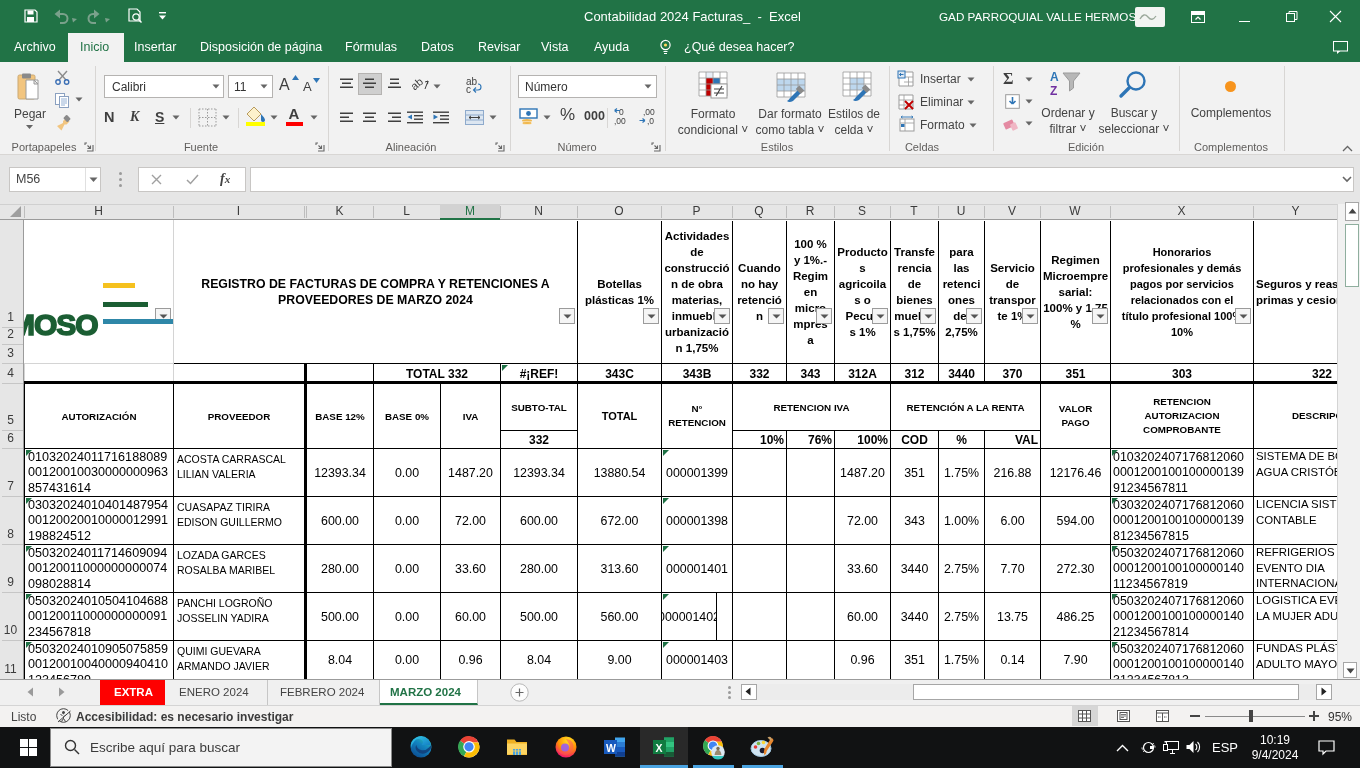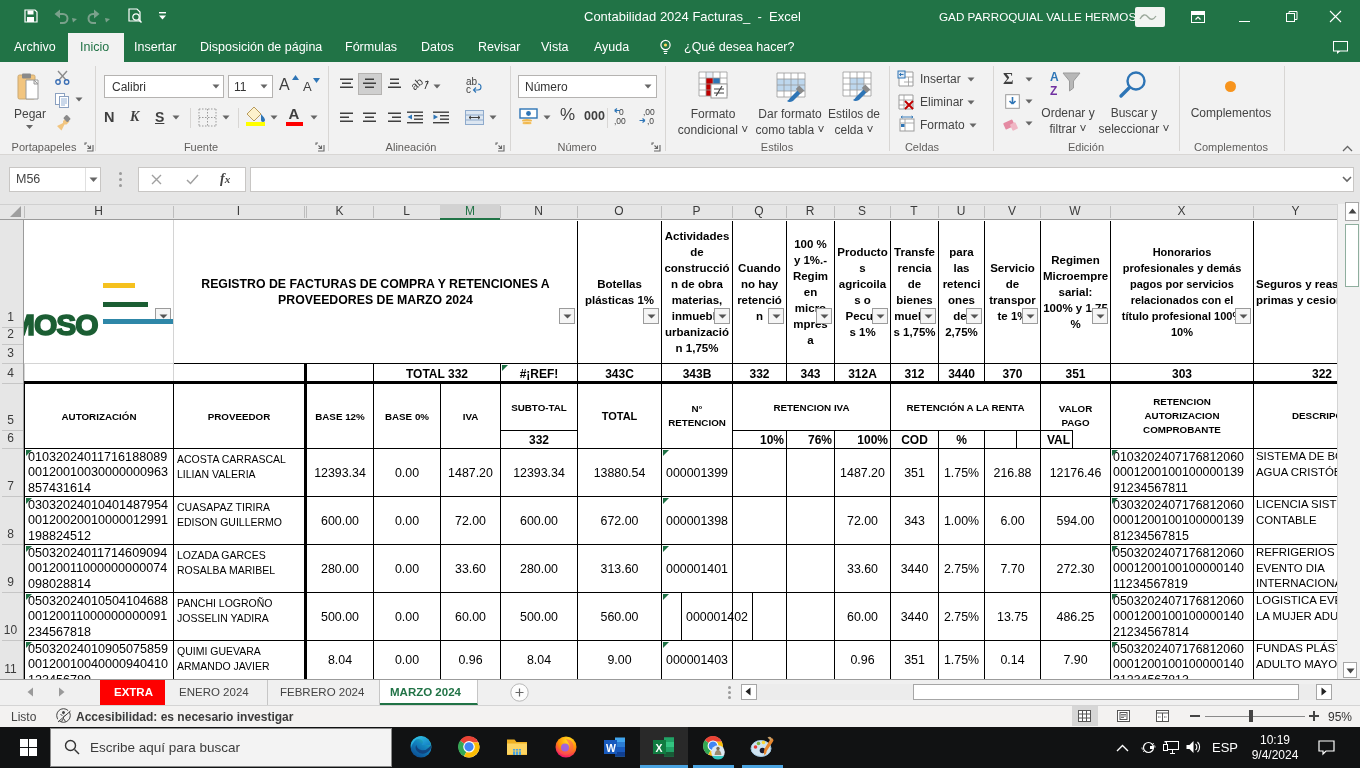--- a/index.html
+++ b/index.html
@@ -627,21 +627,21 @@
 <div style="left:500px;top:430px;width:78px;height:19px;border:1px solid #000;font-size:12px;font-weight:bold;text-align:center;display:flex;align-items:center;justify-content:center;padding:0 2px;overflow:hidden;">332</div>
 <div style="left:577px;top:383px;width:85px;height:66px;border:1px solid #000;font-size:11px;font-weight:bold;text-align:center;display:flex;align-items:center;justify-content:center;padding:0 18px;overflow:hidden;">TOTAL</div>
 <div style="left:661px;top:383px;width:72px;height:66px;border:1px solid #000;font-size:9.8px;font-weight:bold;line-height:14px;text-align:center;display:flex;align-items:center;justify-content:center;padding:0 2px;overflow:hidden;display:flex;align-items:center;justify-content:center">N°<br>RETENCION</div>
 <div style="left:732px;top:383px;width:159px;height:48px;border:1px solid #000;font-size:9.8px;font-weight:bold;text-align:center;display:flex;align-items:center;justify-content:center;padding:0 2px;overflow:hidden;">RETENCION IVA</div>
 <div style="left:732px;top:430px;width:55px;height:19px;border:1px solid #000;font-size:12px;font-weight:bold;text-align:right;display:flex;align-items:center;justify-content:flex-end;padding:0 2px;overflow:hidden;">10%</div>
 <div style="left:786px;top:430px;width:49px;height:19px;border:1px solid #000;font-size:12px;font-weight:bold;text-align:right;display:flex;align-items:center;justify-content:flex-end;padding:0 2px;overflow:hidden;">76%</div>
 <div style="left:834px;top:430px;width:57px;height:19px;border:1px solid #000;font-size:12px;font-weight:bold;text-align:right;display:flex;align-items:center;justify-content:flex-end;padding:0 2px;overflow:hidden;">100%</div>
 <div style="left:890px;top:383px;width:151px;height:48px;border:1px solid #000;font-size:9.8px;font-weight:bold;text-align:center;display:flex;align-items:center;justify-content:center;padding:0 2px;overflow:hidden;">RETENCIÓN A LA RENTA</div>
 <div style="left:890px;top:430px;width:49px;height:19px;border:1px solid #000;font-size:12px;font-weight:bold;text-align:center;display:flex;align-items:center;justify-content:center;padding:0 2px;overflow:hidden;">COD</div>
 <div style="left:938px;top:430px;width:47px;height:19px;border:1px solid #000;font-size:12px;font-weight:bold;text-align:center;display:flex;align-items:center;justify-content:center;padding:0 2px;overflow:hidden;">%</div>
-<div style="left:984px;top:430px;width:57px;height:19px;border:1px solid #000;font-size:12px;font-weight:bold;text-align:right;display:flex;align-items:center;justify-content:flex-end;padding:0 2px;overflow:hidden;margin-left:32px;">VAL</div>
+<div style="left:984px;top:430px;width:57px;height:19px;border:1px solid #000;font-size:12px;font-weight:bold;text-align:right;display:flex;align-items:center;justify-content:flex-end;padding:0 2px;overflow:hidden;">VAL</div>
 <div style="left:1040px;top:383px;width:71px;height:66px;border:1px solid #000;font-size:9.8px;font-weight:bold;line-height:14px;text-align:center;display:flex;align-items:center;justify-content:center;padding:0 2px;overflow:hidden;display:flex;align-items:center;justify-content:center">VALOR<br>PAGO</div>
 <div style="left:1110px;top:383px;width:144px;height:66px;border:1px solid #000;font-size:9.8px;font-weight:bold;line-height:14px;text-align:center;display:flex;align-items:center;justify-content:center;padding:0 2px;overflow:hidden;display:flex;align-items:center;justify-content:center">RETENCION<br>AUTORIZACION<br>COMPROBANTE</div>
 <div style="left:1253px;top:383px;width:86px;height:66px;border:1px solid #000;border-right:none;font-size:9.8px;font-weight:bold;text-align:center;display:flex;align-items:center;justify-content:center;padding:0 2px;overflow:hidden;">
     <span style="position:absolute;left:38px;top:26px;white-space:nowrap">DESCRIPCIÓN</span>
   </div>
 <div style="left:24px;top:448px;width:150px;height:49px;border:1px solid #000;font-size:12.6px;line-height:15.4px;text-align:left;padding:9px 2px;overflow:hidden;padding-top:1px;padding-left:3px">01032024011716188089<br>00120010030000000963<br>857431614</div>
 <svg style="left:26px;top:450px" width="6" height="6" viewBox="0 0 6 6">
     <path d="M0 0 H6 L0 6z" fill="#1e7145"></path>
   </svg>
 <div style="left:173px;top:448px;width:132px;height:49px;border:1px solid #000;font-size:10.5px;line-height:14.8px;text-align:left;padding:0 3px;overflow:hidden;padding-top:3px">ACOSTA CARRASCAL<br>LILIAN VALERIA</div>
@@ -731,21 +731,21 @@
 <div style="left:24px;top:592px;width:150px;height:49px;border:1px solid #000;font-size:12.6px;line-height:15.4px;text-align:left;padding:0 2px;overflow:hidden;padding-top:1px;padding-left:3px">05032024010504104688<br>00120011000000000091<br>234567818</div>
 <svg style="left:26px;top:594px" width="6" height="6" viewBox="0 0 6 6">
     <path d="M0 0 H6 L0 6z" fill="#1e7145"></path>
   </svg>
 <div style="left:173px;top:592px;width:132px;height:49px;border:1px solid #000;font-size:10.5px;line-height:14.8px;text-align:left;padding:0 3px;overflow:hidden;padding-top:3px">PANCHI LOGROÑO<br>JOSSELIN YADIRA</div>
 <div style="left:306px;top:592px;width:68px;height:49px;border:1px solid #000;font-size:12.4px;text-align:center;display:flex;align-items:center;justify-content:center;padding:0 2px;overflow:hidden;">500.00</div>
 <div style="left:373px;top:592px;width:68px;height:49px;border:1px solid #000;font-size:12.4px;text-align:center;display:flex;align-items:center;justify-content:center;padding:0 2px;overflow:hidden;">0.00</div>
 <div style="left:440px;top:592px;width:61px;height:49px;border:1px solid #000;font-size:12.4px;text-align:center;display:flex;align-items:center;justify-content:center;padding:0 2px;overflow:hidden;">60.00</div>
 <div style="left:500px;top:592px;width:78px;height:49px;border:1px solid #000;font-size:12.4px;text-align:center;display:flex;align-items:center;justify-content:center;padding:0 2px;overflow:hidden;">500.00</div>
 <div style="left:577px;top:592px;width:85px;height:49px;border:1px solid #000;font-size:12.4px;text-align:center;display:flex;align-items:center;justify-content:center;padding:0 2px;overflow:hidden;">560.00</div>
-<div style="left:661px;top:592px;width:72px;height:49px;border:1px solid #000;font-size:12.4px;text-align:center;display:flex;align-items:center;justify-content:center;padding:0 2px;overflow:hidden;margin-left:20px;">000001402</div>
+<div style="left:661px;top:592px;width:56px;height:49px;border:1px solid #000;font-size:12.4px;text-align:center;display:flex;align-items:center;justify-content:center;padding:0 2px;overflow:hidden;">000001402</div>
 <svg style="left:663px;top:594px" width="6" height="6" viewBox="0 0 6 6">
     <path d="M0 0 H6 L0 6z" fill="#1e7145"></path>
   </svg>
 <div style="left:732px;top:592px;width:55px;height:49px;border:1px solid #000;font-size:12.4px;text-align:center;display:flex;align-items:center;justify-content:center;padding:0 2px;overflow:hidden;"></div>
 <div style="left:786px;top:592px;width:49px;height:49px;border:1px solid #000;font-size:12.4px;text-align:center;display:flex;align-items:center;justify-content:center;padding:0 2px;overflow:hidden;"></div>
 <div style="left:834px;top:592px;width:57px;height:49px;border:1px solid #000;font-size:12.4px;text-align:center;display:flex;align-items:center;justify-content:center;padding:0 2px;overflow:hidden;">60.00</div>
 <div style="left:890px;top:592px;width:49px;height:49px;border:1px solid #000;font-size:12.4px;text-align:center;display:flex;align-items:center;justify-content:center;padding:0 2px;overflow:hidden;">3440</div>
 <div style="left:938px;top:592px;width:47px;height:49px;border:1px solid #000;font-size:12.4px;text-align:center;display:flex;align-items:center;justify-content:center;padding:0 2px;overflow:hidden;">2.75%</div>
 <div style="left:984px;top:592px;width:57px;height:49px;border:1px solid #000;font-size:12.4px;text-align:center;display:flex;align-items:center;justify-content:center;padding:0 2px;overflow:hidden;">13.75</div>
 <div style="left:1040px;top:592px;width:71px;height:49px;border:1px solid #000;font-size:12.4px;text-align:center;display:flex;align-items:center;justify-content:center;padding:0 2px;overflow:hidden;">486.25</div>

